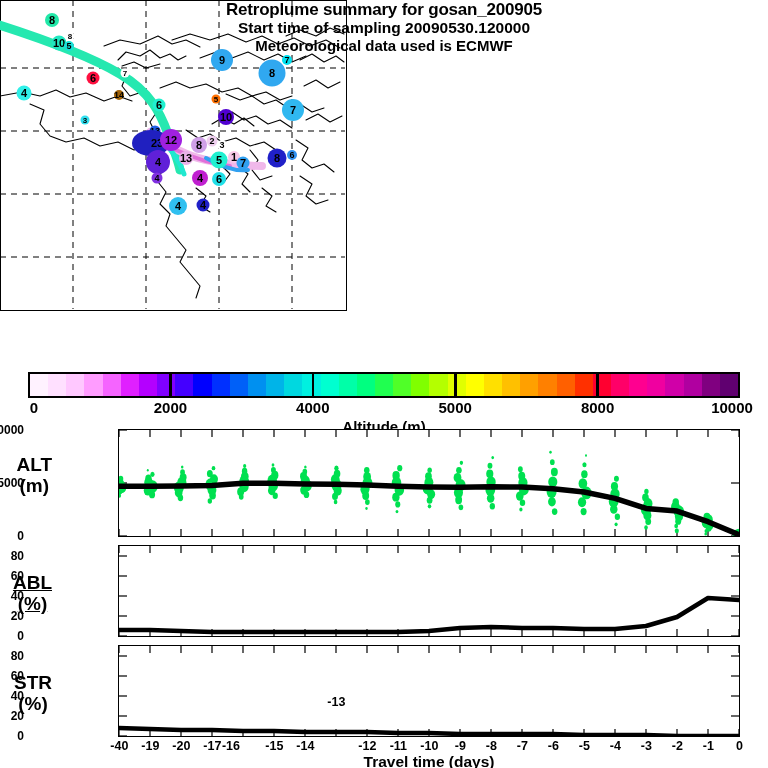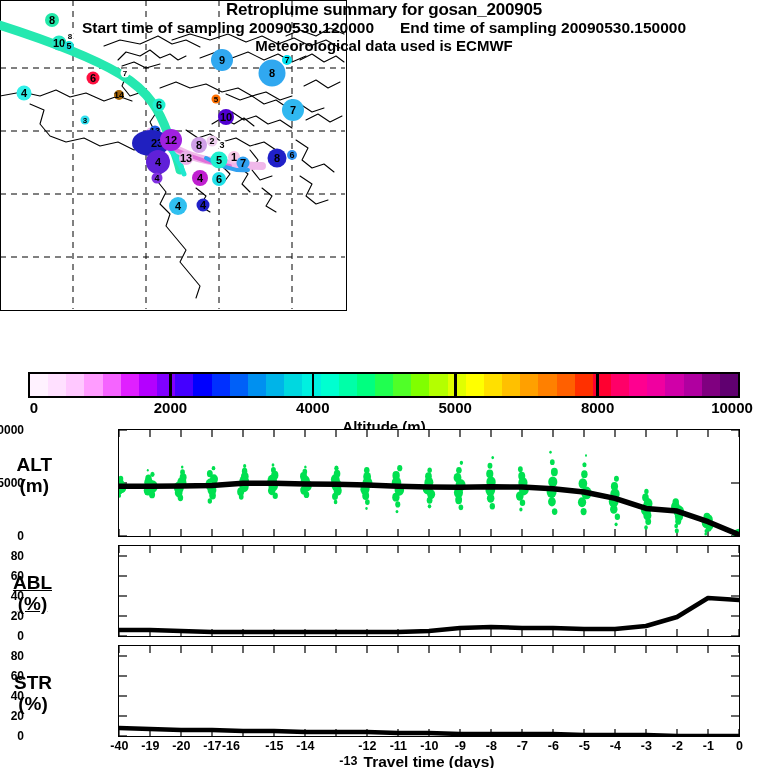--- a/index.html
+++ b/index.html
@@ -47,21 +47,20 @@
   #xaxis-label{position:absolute;left:118px;top:753px;width:622px;
                text-align:center;font-size:15.5px;font-weight:bold;}
 </style>
 </head>
 <body>
 
 <div id="header" class="abs">
   <div id="title">Retroplume summary for gosan_200905</div>
   <div id="sampling-row">
     <span>Start time of sampling 20090530.120000</span>
-    <span>End time of sampling 20090530.150000</span>
   </div>
   <div id="met-line">Meteorological data used is ECMWF</div>
 </div>
 
 <div id="map-frame">
   <svg id="map-svg" width="345" height="309" viewBox="0 0 345 309">
 
     <g stroke="#000" stroke-width="1" stroke-dasharray="6,5" fill="none">
       <line x1="0" y1="68" x2="345" y2="68"></line>
       <line x1="0" y1="131" x2="345" y2="131"></line>
@@ -554,21 +553,21 @@
   </div>
 
 <div id="xticks">
     <div class="xtick" style="left: 119.4px; top: 739px;">-40</div>
     <div class="xtick" style="left: 150.4px; top: 739px;">-19</div>
     <div class="xtick" style="left: 181.4px; top: 739px;">-20</div>
     <div class="xtick" style="left: 212.4px; top: 739px;">-17</div>
     <div class="xtick" style="left: 231px; top: 739px;">-16</div>
     <div class="xtick" style="left: 274.4px; top: 739px;">-15</div>
     <div class="xtick" style="left: 305.4px; top: 739px;">-14</div>
-    <div class="xtick" style="left: 336.4px; top: 754px; margin-left: 12px;">-13</div>
+    <div class="xtick" style="left: 336.4px; top: 695px;">-13</div>
     <div class="xtick" style="left: 367.4px; top: 739px;">-12</div>
     <div class="xtick" style="left: 398.4px; top: 739px;">-11</div>
     <div class="xtick" style="left: 429.4px; top: 739px;">-10</div>
     <div class="xtick" style="left: 460.4px; top: 739px;">-9</div>
     <div class="xtick" style="left: 491.4px; top: 739px;">-8</div>
     <div class="xtick" style="left: 522.4px; top: 739px;">-7</div>
     <div class="xtick" style="left: 553.4px; top: 739px;">-6</div>
     <div class="xtick" style="left: 584.4px; top: 739px;">-5</div>
     <div class="xtick" style="left: 615.4px; top: 739px;">-4</div>
     <div class="xtick" style="left: 646.4px; top: 739px;">-3</div>

